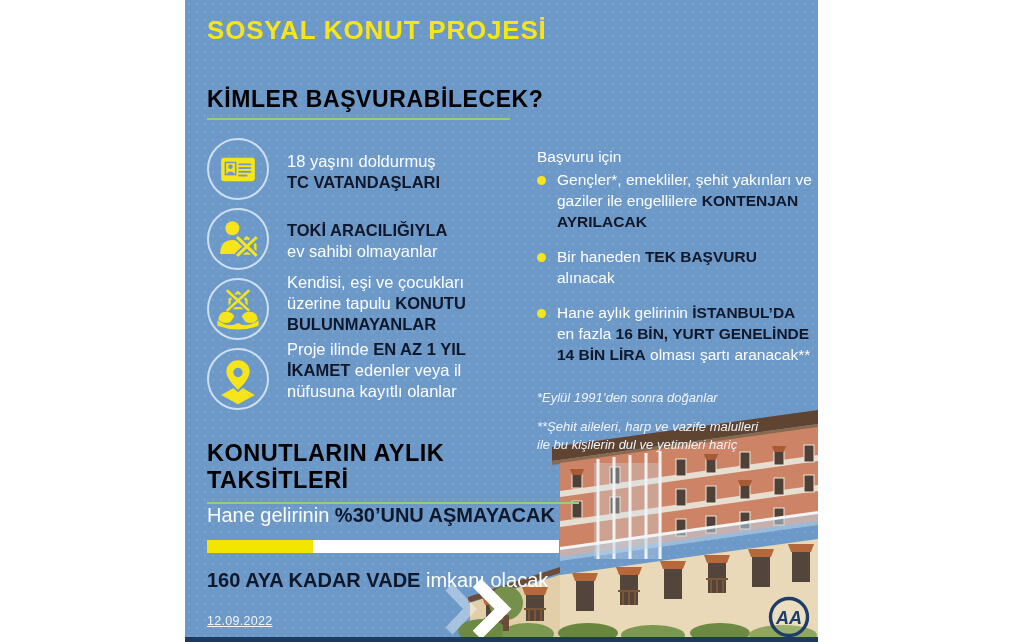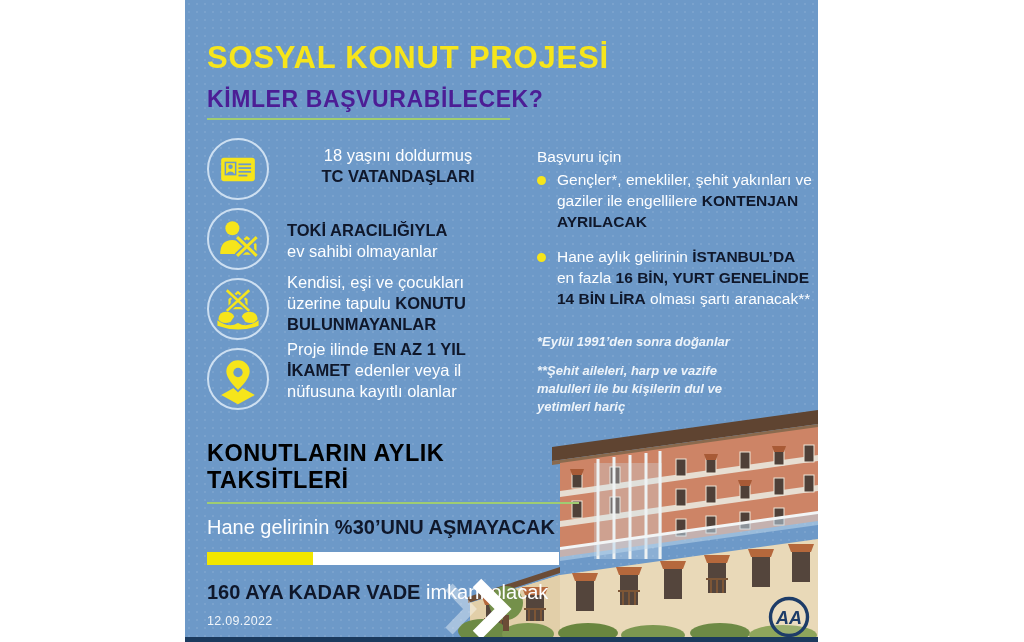--- a/index.html
+++ b/index.html
@@ -12,64 +12,64 @@
     background:#6d99c8;overflow:hidden;
   }
   .panel::before{
     content:"";position:absolute;inset:0;
     background-image:radial-gradient(rgba(255,255,255,0.09) 1.1px,transparent 1.3px);
     background-size:8px 8px;pointer-events:none;z-index:0;
   }
   .yel{color:#0f172a;font-weight:bold;}
   .wht{color:#fdfeff;}
   .title{
-    position:absolute;left:22px;top:40px;z-index:2;
-    font-size:31px;font-weight:bold;letter-spacing:0.8px;color:#f6e51b;
+    position:absolute;left:22px;top:15px;z-index:2;
+    font-size:26px;font-weight:bold;letter-spacing:0.8px;color:#f6e51b;
   }
   .subtitle{
     position:absolute;left:22px;top:86px;z-index:2;
-    font-size:23px;font-weight:bold;letter-spacing:0.6px;color:#4c1d95;
+    font-size:23px;font-weight:bold;letter-spacing:0.6px;color:#000000;
   }
   .subtitle-underline{
     position:absolute;left:22px;top:118px;width:303px;height:2px;background:#9fcc72;z-index:2;
   }
   
   .left-col{position:absolute;left:22px;top:138px;width:330px;z-index:2;}
   .elig-row{display:flex;gap:18px;margin-bottom:8px;}
   .icon-circle{
     flex:0 0 62px;width:62px;height:62px;border-radius:50%;
     border:2px solid rgba(238,247,255,0.75);box-sizing:border-box;
     display:flex;align-items:center;justify-content:center;
   }
   .elig-text{font-size:16.5px;line-height:21px;width:222px;}
   .elig-text .line{display:block;}
-  .row1 .elig-text{margin-top:7px;text-align:center;}
+  .row1 .elig-text{margin-top:13px;}
   .row2 .elig-text{margin-top:12px;}
   .row3 .elig-text{margin-top:-6px;}
   .row4 .elig-text{margin-top:-9px;}
   
   .right-col{position:absolute;left:352px;top:138px;width:276px;z-index:2;}
   .intro{font-size:15.5px;line-height:21px;margin-bottom:2px;margin-top:8px;}
   .bullet{position:relative;padding-left:20px;font-size:15.5px;line-height:21px;margin-bottom:14px;}
   .bullet .dot{
     position:absolute;left:0;top:6.5px;width:9px;height:9px;border-radius:50%;background:#f6e51b;
   }
   .footnote{
     font-size:13px;line-height:18px;font-style:italic;color:#eef4fa;margin-bottom:11px;width:230px;
   }
-  .footnotes{margin-top:24px;font-weight:bold;}
+  .footnotes{margin-top:24px;}
   
   .bottom-sec{position:absolute;left:22px;top:440px;z-index:3;width:380px;}
   .sec-title{font-size:23.5px;font-weight:bold;letter-spacing:0.5px;color:#000000;}
   .sec-underline{width:372px;height:2px;background:#9fcc72;margin-top:8px;}
-  .line1{margin-top:12px;font-size:20px;}
+  .line1{font-size:20px;}
   .progress{margin-top:13px;width:352px;height:13px;background:#ffffff;position:relative;}
   .progress-fill{position:absolute;left:0;top:0;bottom:0;background:#f2e600;width:30%;}
   .line2{margin-top:16px;font-size:20px;}
-  .date{position:absolute;left:22px;bottom:14px;font-size:12.5px;color:rgba(255,255,255,0.9);z-index:3;letter-spacing:0.3px;}
+  .date{position:absolute;left:22px;bottom:14px;font-size:12.5px;color:rgba(255,255,255,0.9);z-index:3;letter-spacing:0.3px;text-decoration:underline;}
   
   .building{position:absolute;right:0;bottom:5px;z-index:1;}
   
   .chevrons{position:absolute;left:256px;bottom:2px;z-index:4;}
   
   .logo{position:absolute;right:7px;bottom:3px;z-index:5;width:44px;height:44px;}
   .footer-strip{position:absolute;left:0;bottom:0;width:100%;height:5px;background:#1b3a5e;z-index:6;}
 </style>
 </head>
 <body>
@@ -154,20 +154,24 @@
   </div>
 
   <div class="right-col">
     <div class="intro wht">Başvuru için</div>
 
     <div class="bullet">
       <span class="dot"></span>
       <span class="wht">Gençler*, emekliler, şehit yakınları ve gaziler ile engellilere </span><span class="yel">KONTENJAN AYRILACAK</span>
     </div>
 
+    <div class="bullet">
+      <span class="dot"></span>
+      <span class="wht">Bir haneden </span><span class="yel">TEK BAŞVURU</span><span class="wht"> alınacak</span>
+    </div>
 
     <div class="bullet">
       <span class="dot"></span>
       <span class="wht">Hane aylık gelirinin </span><span class="yel">İSTANBUL’DA</span><span class="wht"> en fazla </span><span class="yel">16 BİN, YURT GENELİNDE 14 BİN LİRA</span><span class="wht"> olması şartı aranacak**</span>
     </div>
 
     <div class="footnotes">
       <div class="footnote">*Eylül 1991’den sonra doğanlar</div>
       <div class="footnote">**Şehit aileleri, harp ve vazife malulleri ile bu kişilerin dul ve yetimleri hariç</div>
     </div>

